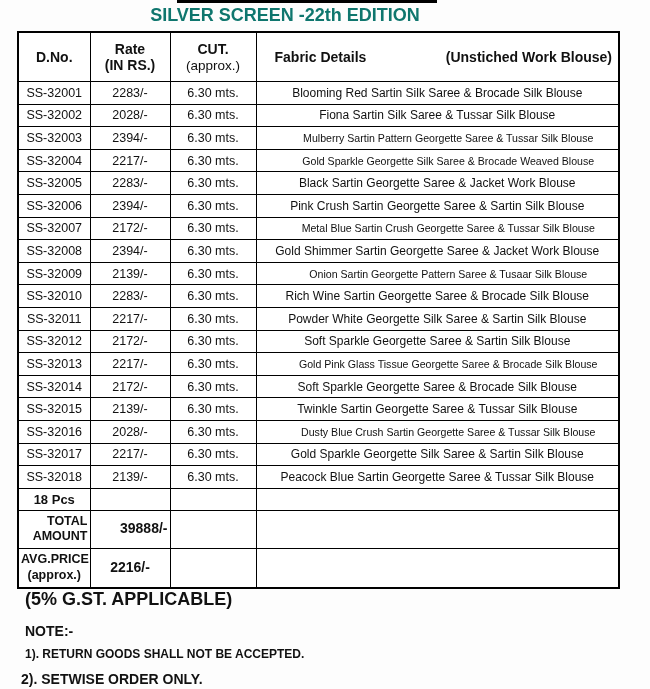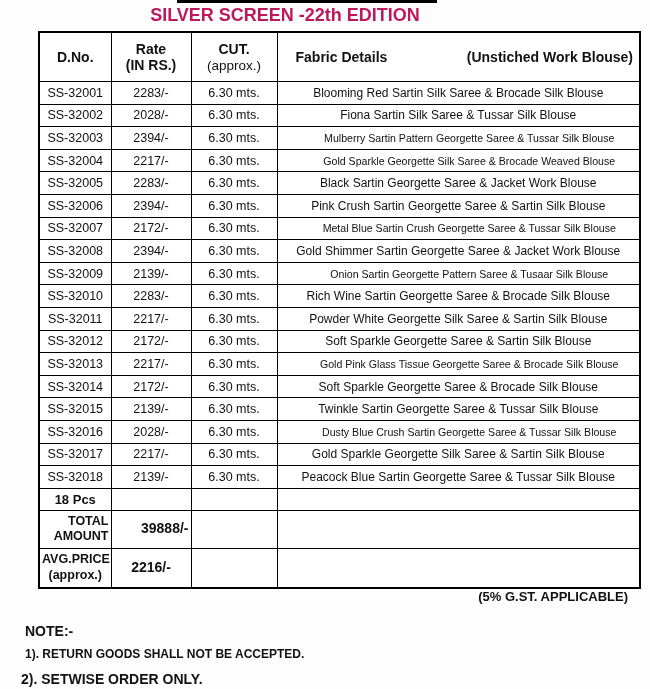--- a/index.html
+++ b/index.html
@@ -11,24 +11,24 @@
     position:relative;
     overflow:hidden;
   }
   .top-strip {
     position:absolute; left:177px; top:0; width:260px; height:3px;
     background:#000;
   }
   .title {
     position:absolute; top:5px; left:0; width:570px;
     text-align:center; font-size:18px; font-weight:bold;
-    margin:0; color:#be185d;
+    margin:0; color:#0f766e;
   }
   table.price-table {
-    position:absolute; top:31px; left:38px;
+    position:absolute; top:31px; left:17px;
     width:603px;
     border-collapse:collapse;
     table-layout:fixed;
     border:2px solid #000;
     background:#fff;
   }
   .price-table th, .price-table td {
     border:1px solid #000;
     padding:0 2px;
     text-align:center;
@@ -43,21 +43,21 @@
   tbody tr.data-row td { height:21.6px; font-size:12.5px; }
   tbody tr.data-row td.cell-fabric { font-size:12px; }
   tbody tr.data-row td.cell-fabric.small { font-size:10.6px;padding-left:24px; }
   tr.pcs-row td { height:21px; font-size:13px; font-weight:bold; }
   tr.total-row td, tr.avg-row td { font-size:12.5px; font-weight:bold; line-height:1.25; }
   tr.total-row td { height:37px;text-align:right; }
   tr.avg-row td { height:38px; }
   td.value-bold { font-size:14px !important;margin-left:38px; }
   .gst-note {
     position:absolute; top:589px; left:25px; width:603px;
-    text-align:right; font-size:13px; font-weight:bold;
+    text-align:left; font-size:18px; font-weight:bold;
   }
   .note-heading {
     position:absolute; top:623px; left:25px;
     font-size:14px; font-weight:bold;
   }
   .note-line1 {
     position:absolute; top:647px; left:25px;
     font-size:12px; font-weight:bold;
   }
   .note-line2 {

